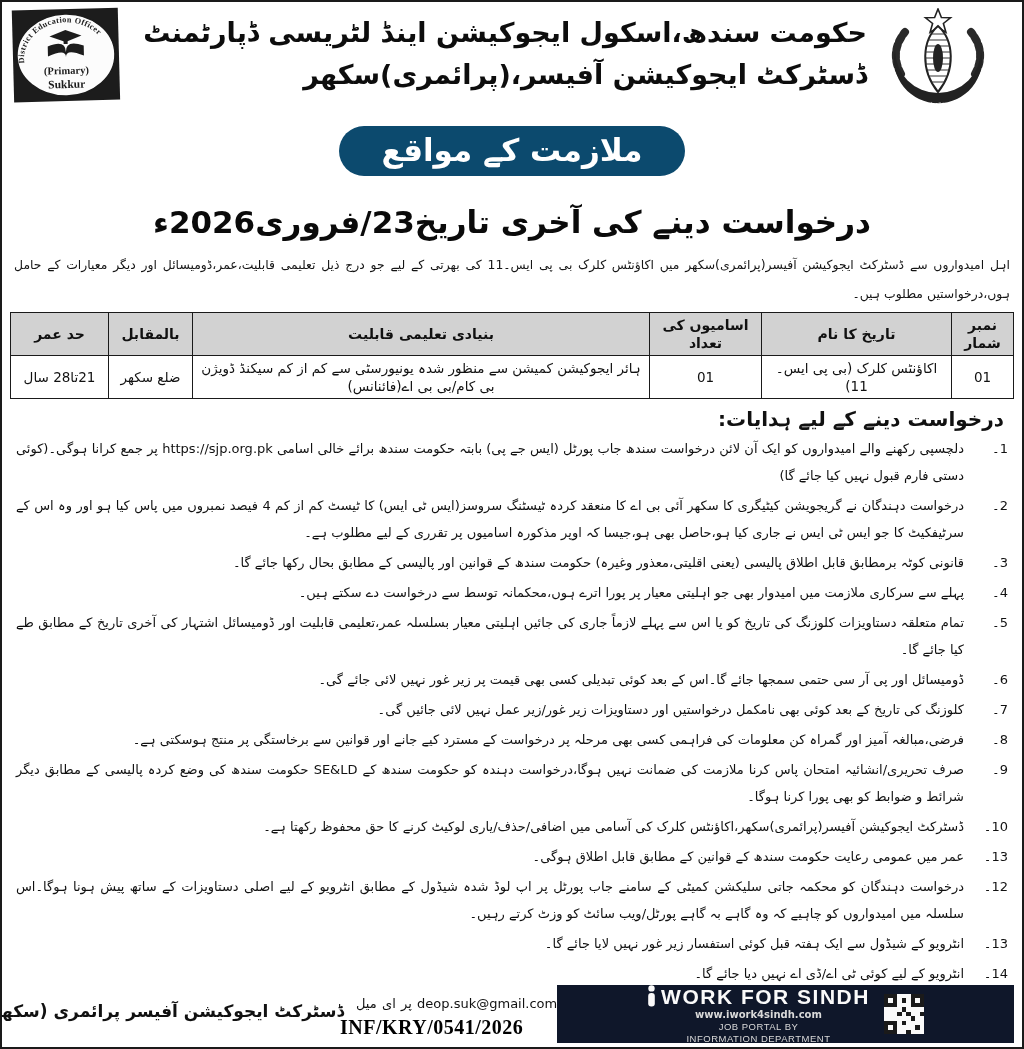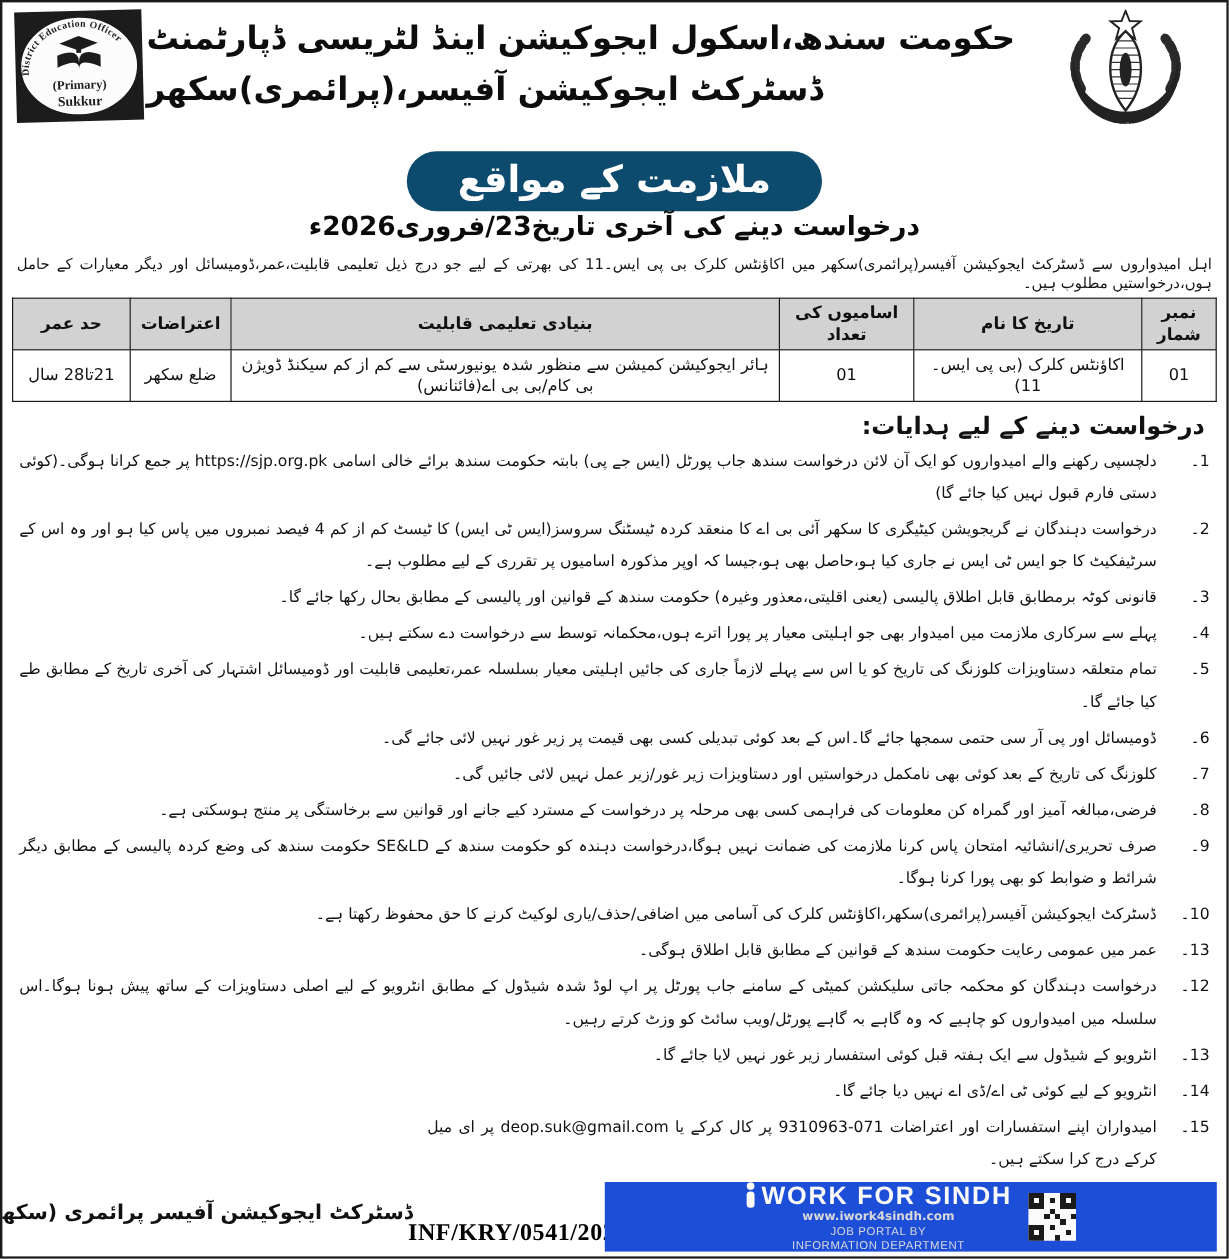--- a/index.html
+++ b/index.html
@@ -4,38 +4,38 @@
 <style>
   html,body{margin:0;padding:0;background:#e9e9e9;}
   .page{
     position:relative; width:1024px; height:1049px; box-sizing:border-box;
     background:#ffffff; border:2px solid #1a1a1a; overflow:hidden;
     font-family:"DejaVu Sans", sans-serif; color:#111;
   }
   
   .header-row{display:flex; align-items:flex-start; padding:6px 10px 0 10px;}
   .stamp-wrap{width:110px; flex:none; transform:rotate(-1.5deg);}
-  .dept-titles{flex:1; text-align:left; direction:rtl; padding-top:4px;}
+  .dept-titles{flex:1; text-align:right; direction:rtl; padding-top:4px;}
   .dept-line{font-weight:700; font-size:27px; line-height:42px; color:#0d0d0d;}
   .emblem-wrap{width:145px; flex:none; }
   
   .pill-row{text-align:center; margin-top:0px;}
   .pill{
     display:inline-block; direction:rtl; background:#0c4a6e; color:#fff;
     font-weight:700; font-size:31px; line-height:34px;
     padding:7px 42px 9px 42px; border-radius:30px;
   }
   
   .deadline{
-    direction:rtl; text-align:center; font-weight:700; font-size:22px;
-    margin-top:0; letter-spacing:0px; color:#0a0a0a;
+    direction:rtl; text-align:center; font-weight:700; font-size:31px;
+    margin-top:28px; letter-spacing:0px; color:#0a0a0a;
   }
   
   .intro{
-    direction:rtl; text-align:justify; font-size:12.4px; line-height:16px;
+    direction:rtl; text-align:justify; font-size:12.4px; line-height:29px;
     margin:10px 12px 0 12px; color:#151515;
   }
   
   table.vac{
     direction:rtl; width:calc(100% - 16px); margin:4px 8px 0 8px;
     border-collapse:collapse; table-layout:fixed;
   }
   table.vac th, table.vac td{
     border:1.5px solid #1a1a1a; padding:3px 6px; text-align:center;
     font-size:13.5px; line-height:18px; overflow:hidden;
@@ -59,22 +59,22 @@
   }
   .signature{font-weight:700; font-size:17px; margin-bottom:16px; white-space:nowrap;}
   .addr1{font-weight:700; font-size:20px; line-height:30px;}
   .addr2{font-weight:700; font-size:20px; line-height:30px;}
   .inf-number{
     position:absolute; left:338px; bottom:8px;
     font-family:"Liberation Serif", serif; font-weight:700; font-size:20px;
     letter-spacing:.5px; color:#000000;
   }
   .footer-banner{
-    position:absolute; right:8px; bottom:4px; width:510px; height:58px;
-    background:#1d4ed8; display:flex; align-items:center; justify-content:center;
+    position:absolute; right:8px; bottom:4px; width:457px; height:58px;
+    background:#0f172a; display:flex; align-items:center; justify-content:center;
     gap:14px; color:#efefef;
   }
   .fb-text{text-align:center; line-height:1;}
   .fb-title-row{display:flex; align-items:center; justify-content:center; gap:5px;}
   .fb-title{font-weight:700; font-size:21px; letter-spacing:1.5px; color:#fafafa;
     font-family:"Liberation Sans", sans-serif;}
   .fb-site{font-weight:700; font-size:10px; margin-top:3px; color:#d9d9d9;}
   .fb-sub{font-size:9.5px; margin-top:2px; letter-spacing:.5px; color:#d9d9d9;
     font-family:"Liberation Sans", sans-serif;}
 </style>
@@ -160,21 +160,21 @@
       <col>
         <col style="width:84px">
         <col style="width:98px">
     </colgroup>
     <thead>
       <tr>
         <th>نمبر شمار</th>
         <th>تاریخ کا نام</th>
         <th>اسامیوں کی تعداد</th>
         <th>بنیادی تعلیمی قابلیت</th>
-        <th>اعتراضات</th>
+        <th>بالمقابل</th>
         <th>حد عمر</th>
       </tr>
     </thead>
     <tbody>
       <tr>
         <td>01</td>
         <td>اکاؤنٹس کلرک (بی پی ایس۔11)</td>
         <td>01</td>
         <td>ہائر ایجوکیشن کمیشن سے منظور شدہ یونیورسٹی سے کم از کم سیکنڈ ڈویژن بی کام/بی بی اے(فائنانس)</td>
         <td>ضلع سکھر</td>

